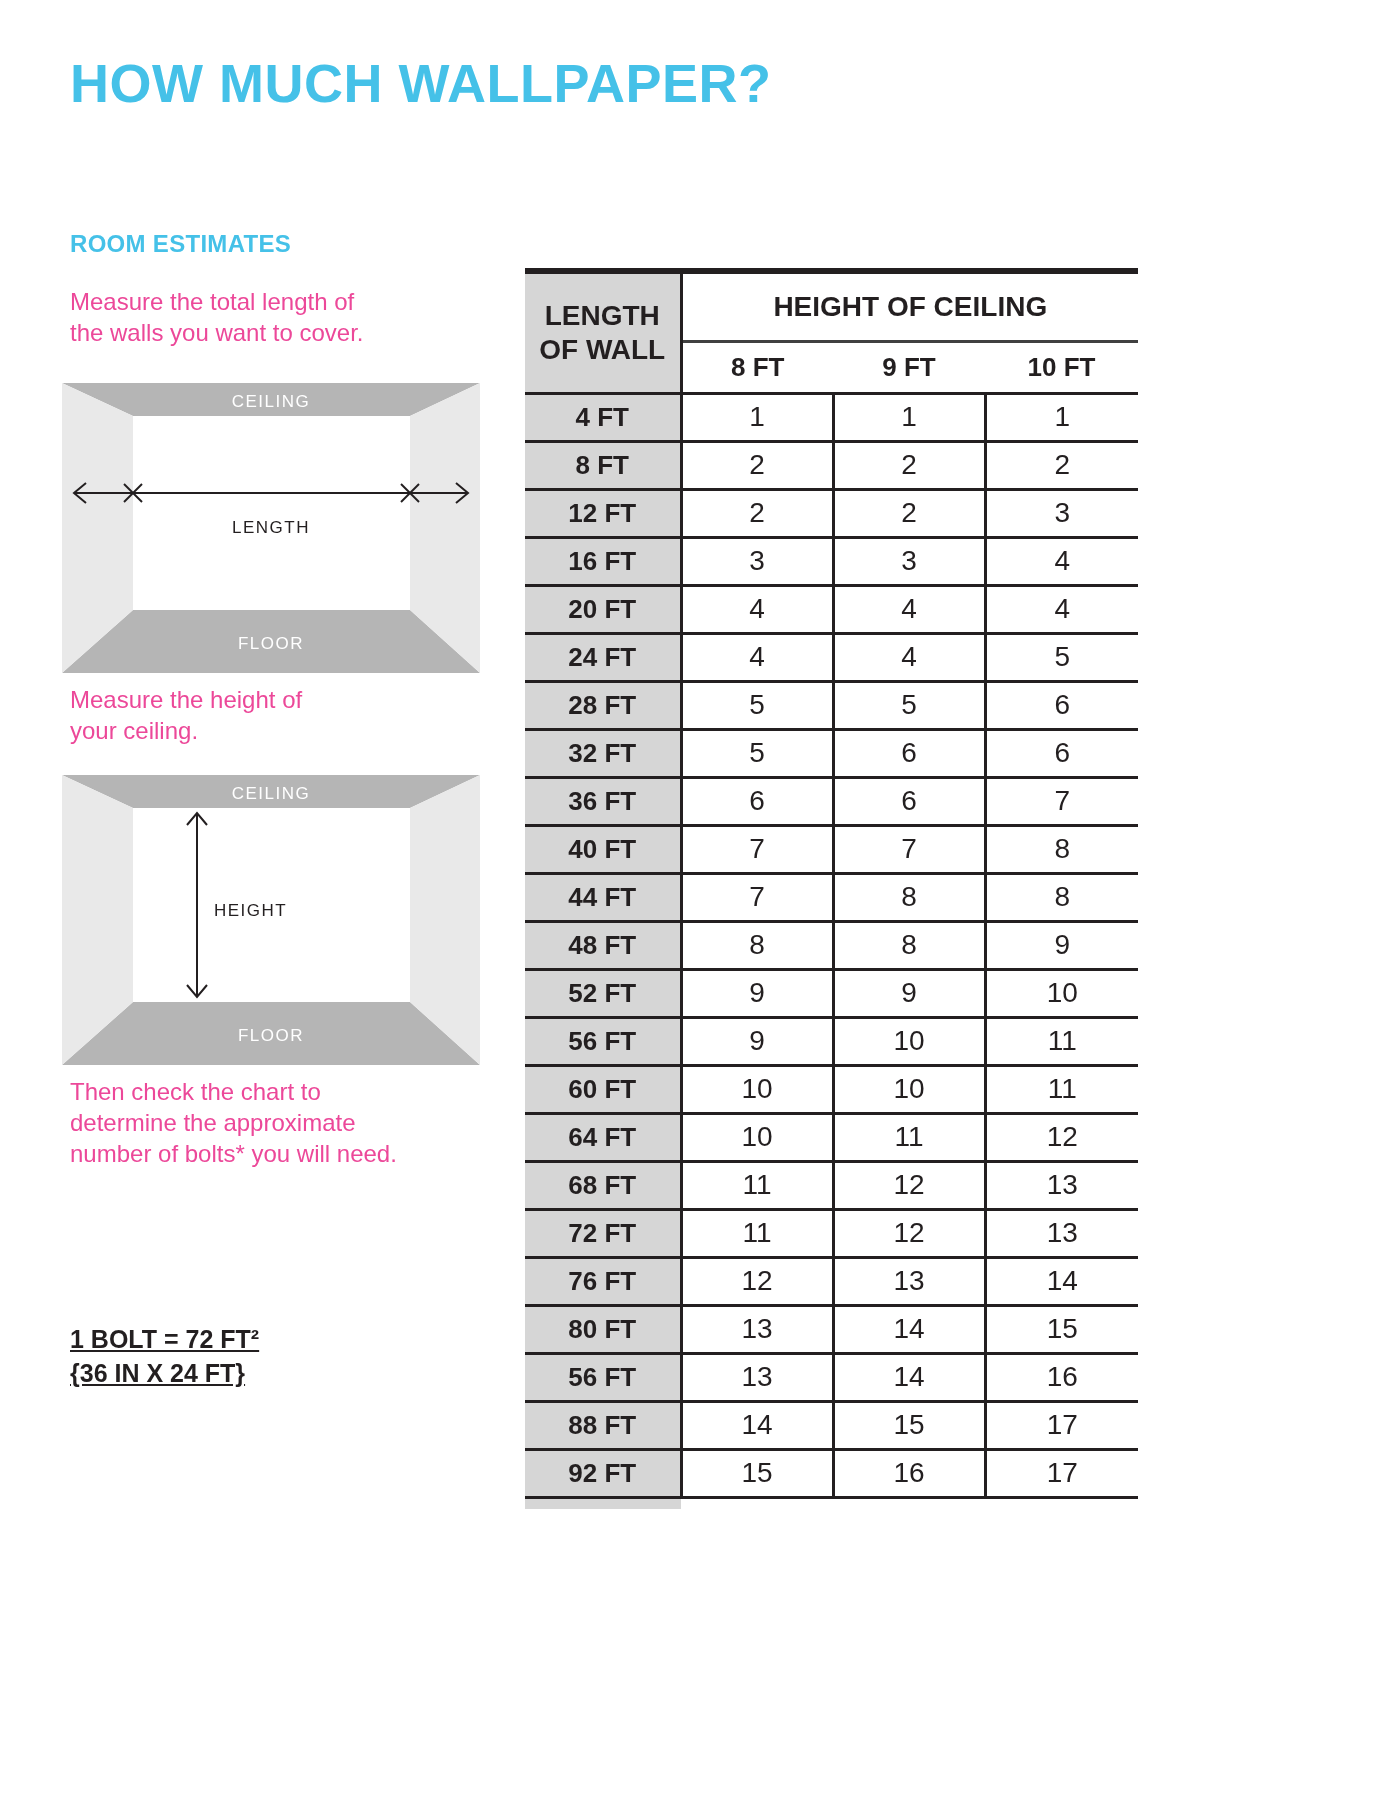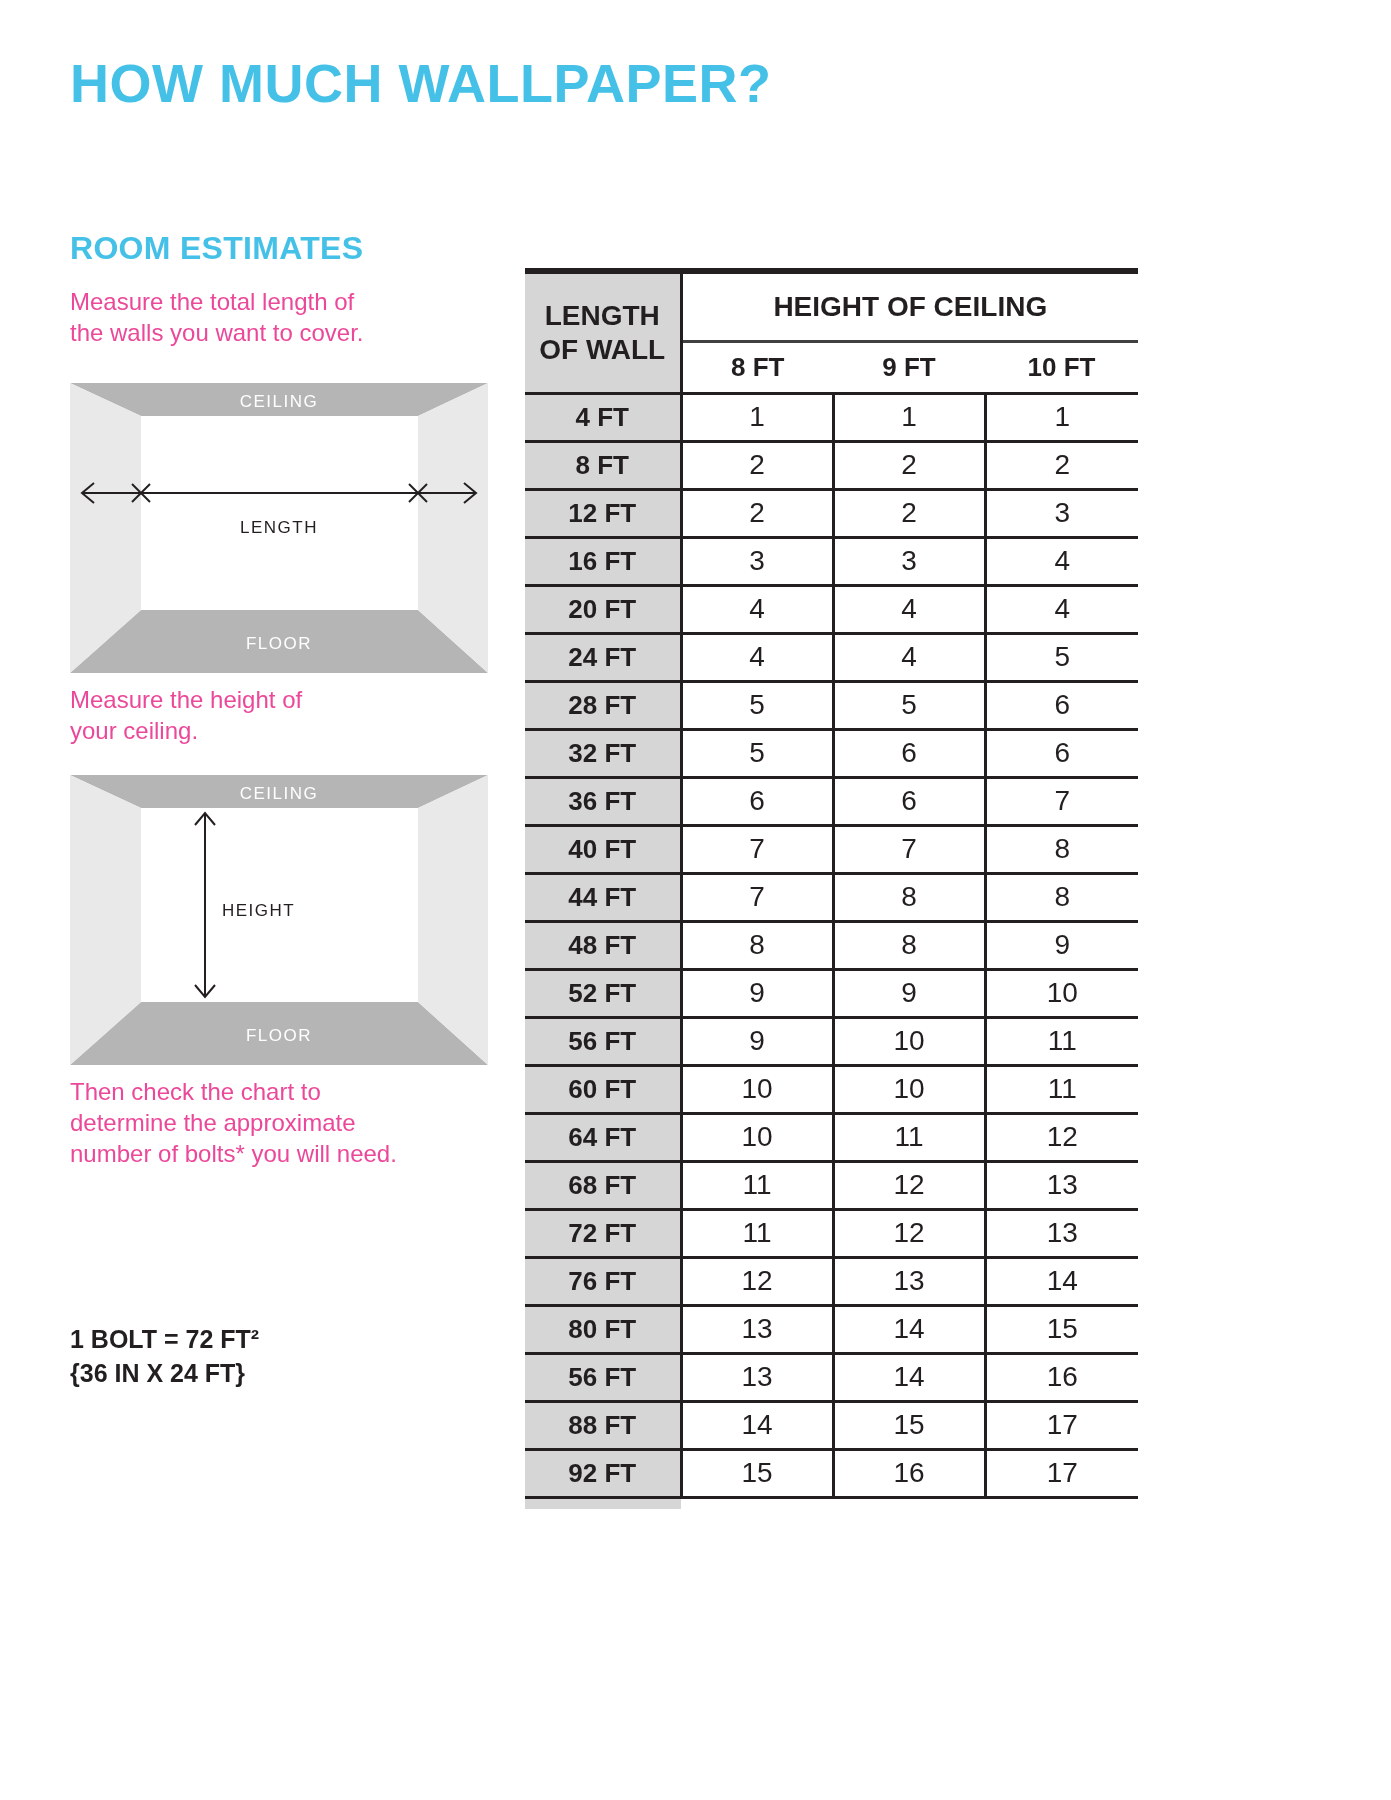--- a/index.html
+++ b/index.html
@@ -18,40 +18,40 @@
   .abs { position: absolute; }
 
   .page-title {
     left: 70px; top: 52px;
     font-size: 54px;
     font-weight: bold;
     color: #45c1e8;
     letter-spacing: 0.5px;
   }
   .section-heading {
-    font-size: 32px;
+    font-size: 24px;
     font-weight: bold;
     color: #45c1e8;
     letter-spacing: 0.3px;
   }
   .heading-left { left: 70px; top: 230px; }
   .heading-table { left: 525px; top: 230px; width: 613px; text-align: center; margin-top: 37px; }
 
   .step {
     left: 70px;
     font-size: 24px;
     line-height: 31px;
     white-space: pre-line;
     color: #ec4899;
   }
   .step-1 { top: 286px; }
   .step-2 { top: 684px; }
   .step-3 { top: 1076px; }
 
-  .diagram { left: 70px; width: 418px; height: 290px; }
+  .diagram { left: 62px; width: 418px; height: 290px; }
   .diagram-1 { top: 383px; }
   .diagram-2 { top: 775px; }
   .diagram svg { display: block; width: 100%; height: 100%; }
   .diagram text {
     font-family: "Liberation Sans", "DejaVu Sans", sans-serif;
     font-size: 17px;
     letter-spacing: 1.5px;
   }
   .wall-label { fill: #ffffff; }
   .measure-label { fill: #231f20; }
@@ -61,20 +61,21 @@
     font-size: 25px;
     font-weight: bold;
     line-height: 32px;
   }
   .footnote .indent { margin-left: 22px; }
   .bolt-info {
     left: 70px; top: 1322px;
     font-size: 25px;
     font-weight: bold;
     line-height: 34px;
+    text-decoration: underline;
   }
 
   .table-wrap { left: 525px; top: 268px; width: 613px; }
   table.bolts {
     border-collapse: collapse;
     table-layout: fixed;
     width: 613px;
     border-top: 6px solid #231f20;
   }
   table.bolts th, table.bolts td {

